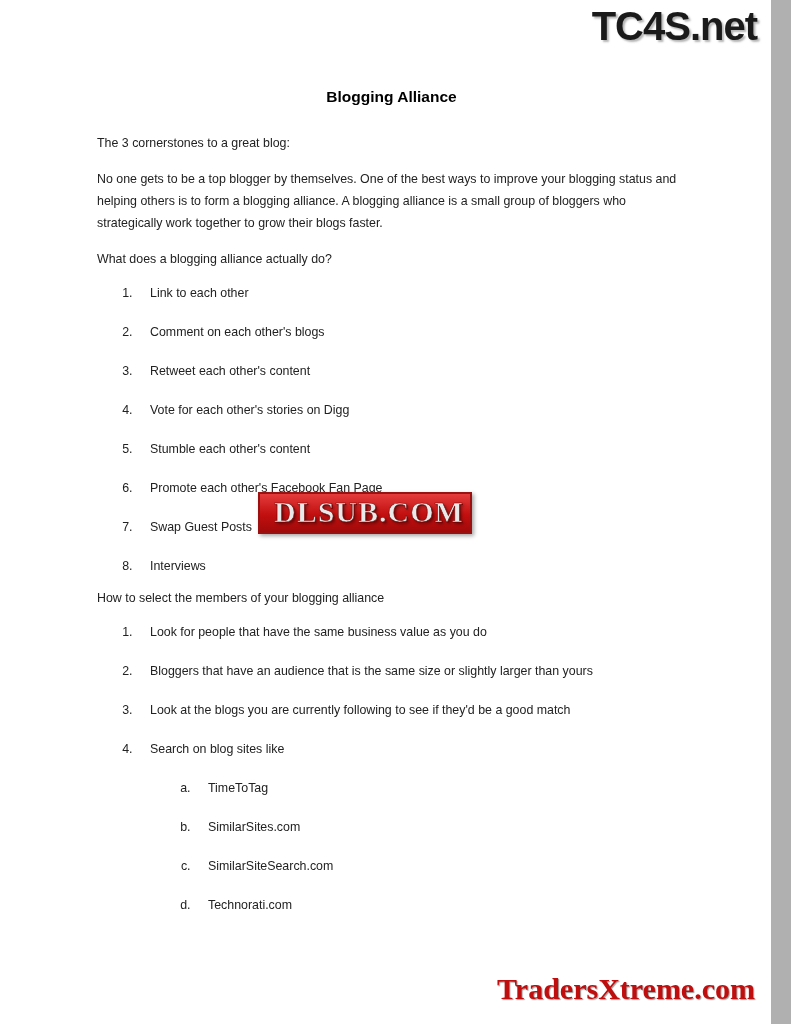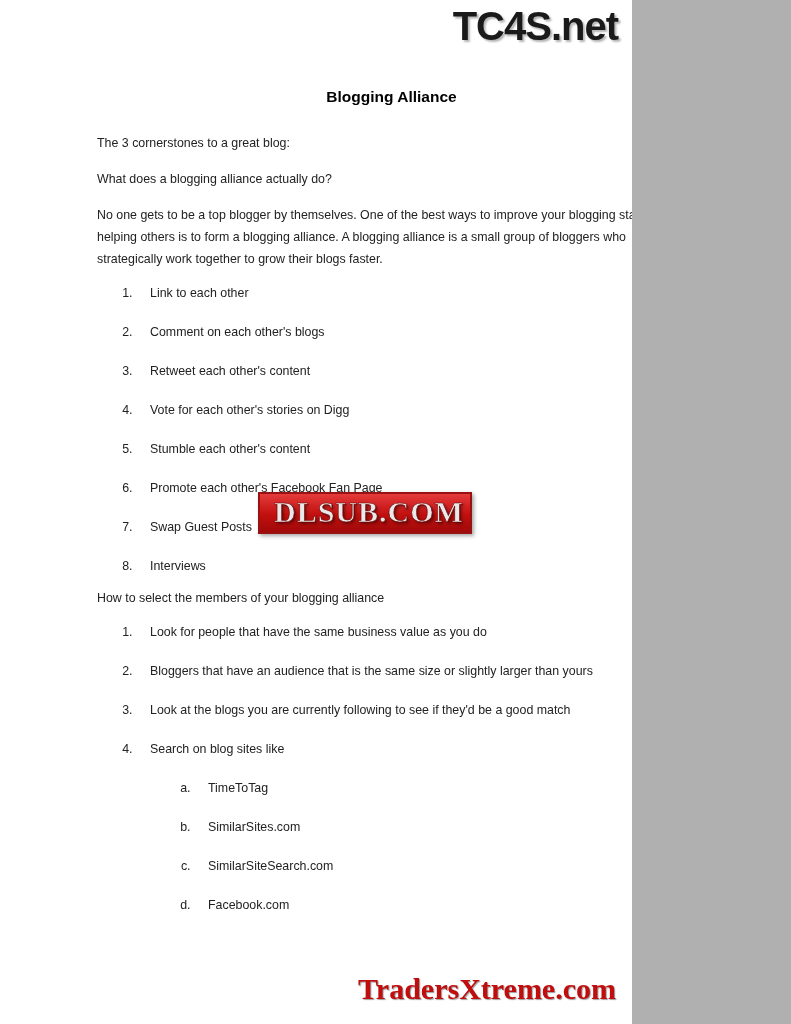--- a/index.html
+++ b/index.html
@@ -7,21 +7,21 @@
     padding: 0;
   }
   body {
     width: 791px;
     height: 1024px;
     background: #b0b0b0;
     font-family: "Liberation Sans", sans-serif;
   }
   .page {
     position: relative;
-    width: 632px;
+    width: 771px;
     height: 1024px;
     background: #ffffff;
     box-sizing: border-box;
     overflow: hidden;
   }
   
   .tc4s {
     position: absolute;
     top: 4px;
     right: 14px;
@@ -119,23 +119,23 @@
 
   <div class="tc4s">TC4S.net</div>
 
   <div class="doc">
 
     <h1 class="title">Blogging Alliance</h1>
 
     <p class="para">The 3 cornerstones to a great blog:</p>
 
 
+    <p class="para">No one gets to be a top blogger by themselves.  One of the best ways to improve your blogging status and helping others is to form a blogging alliance.  A blogging alliance is a small group of bloggers who strategically work together to grow their blogs faster.</p>
+
     <p class="para">What does a blogging alliance actually do?</p>
-
-    <p class="para">No one gets to be a top blogger by themselves.  One of the best ways to improve your blogging status and helping others is to form a blogging alliance.  A blogging alliance is a small group of bloggers who strategically work together to grow their blogs faster.</p>
 
     <ol class="lvl1">
       <li>Link to each other</li>
       <li>Comment on each other's blogs</li>
       <li>Retweet each other's content</li>
       <li>Vote for each other's stories on Digg</li>
       <li>Stumble each other's content</li>
       <li>Promote each other's Facebook Fan Page</li>
       <li>Swap Guest Posts</li>
       <li>Interviews</li>
@@ -146,21 +146,21 @@
     <ol class="lvl1">
       <li>Look for people that have the same business value as you do</li>
       <li>Bloggers that have an audience that is the same size or slightly larger than yours</li>
       <li>Look at the blogs you are currently following to see if they'd be a good match</li>
       <li>
         <span>Search on blog sites like</span>
         <ol class="lvl2">
           <li>TimeToTag</li>
           <li>SimilarSites.com</li>
           <li>SimilarSiteSearch.com</li>
-          <li>Facebook.com</li>
+          <li>Technorati.com</li>
         </ol>
       </li>
     </ol>
 
   </div>
 
   <div class="dlsub">DLSUB.COM</div>
 
   <div class="txtreme">TradersXtreme.com</div>
 

